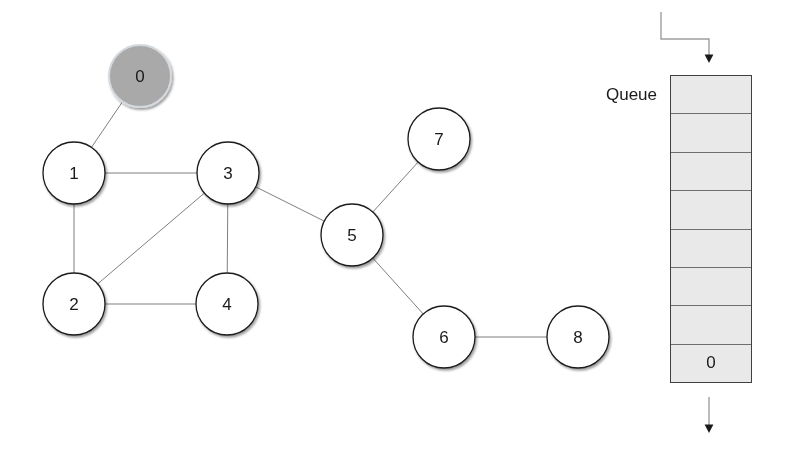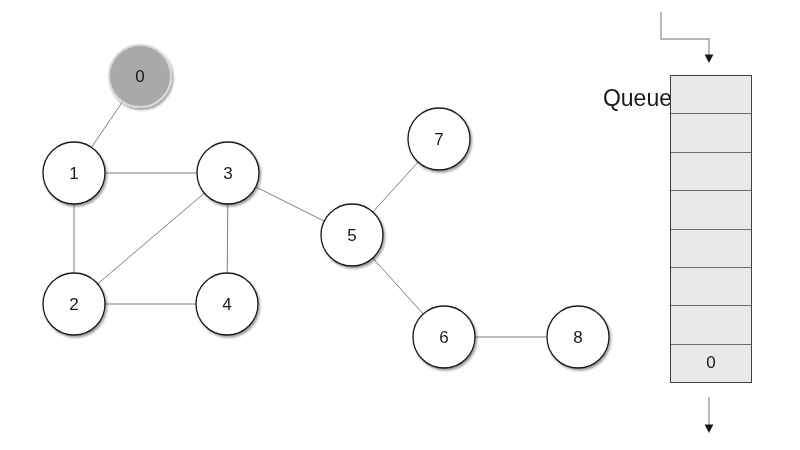--- a/index.html
+++ b/index.html
@@ -15,22 +15,22 @@
 
   .edge-line { stroke: var(--edge, #7f7f7f); stroke-width: 1; }
   .node-label {
     font-family: "Liberation Sans", sans-serif;
     font-size: 17px;
     fill: var(--text, #1a1a1a);
   }
 
   #queue-label {
     position: absolute;
-    right: 128px; top: 85px;
-    font-size: 23px;
+    right: 143px; top: 85px;
+    font-size: 17px;
     color: var(--text, #1a1a1a);
   }
   #queue-box {
     position: absolute;
     left: 670px; top: 75px;
     width: 82px; height: 308px;
     box-sizing: border-box;
     border: 1px solid var(--queue_border, #404040);
     display: flex; flex-direction: column;
     background: var(--queue_fill, #e9e9e9);

